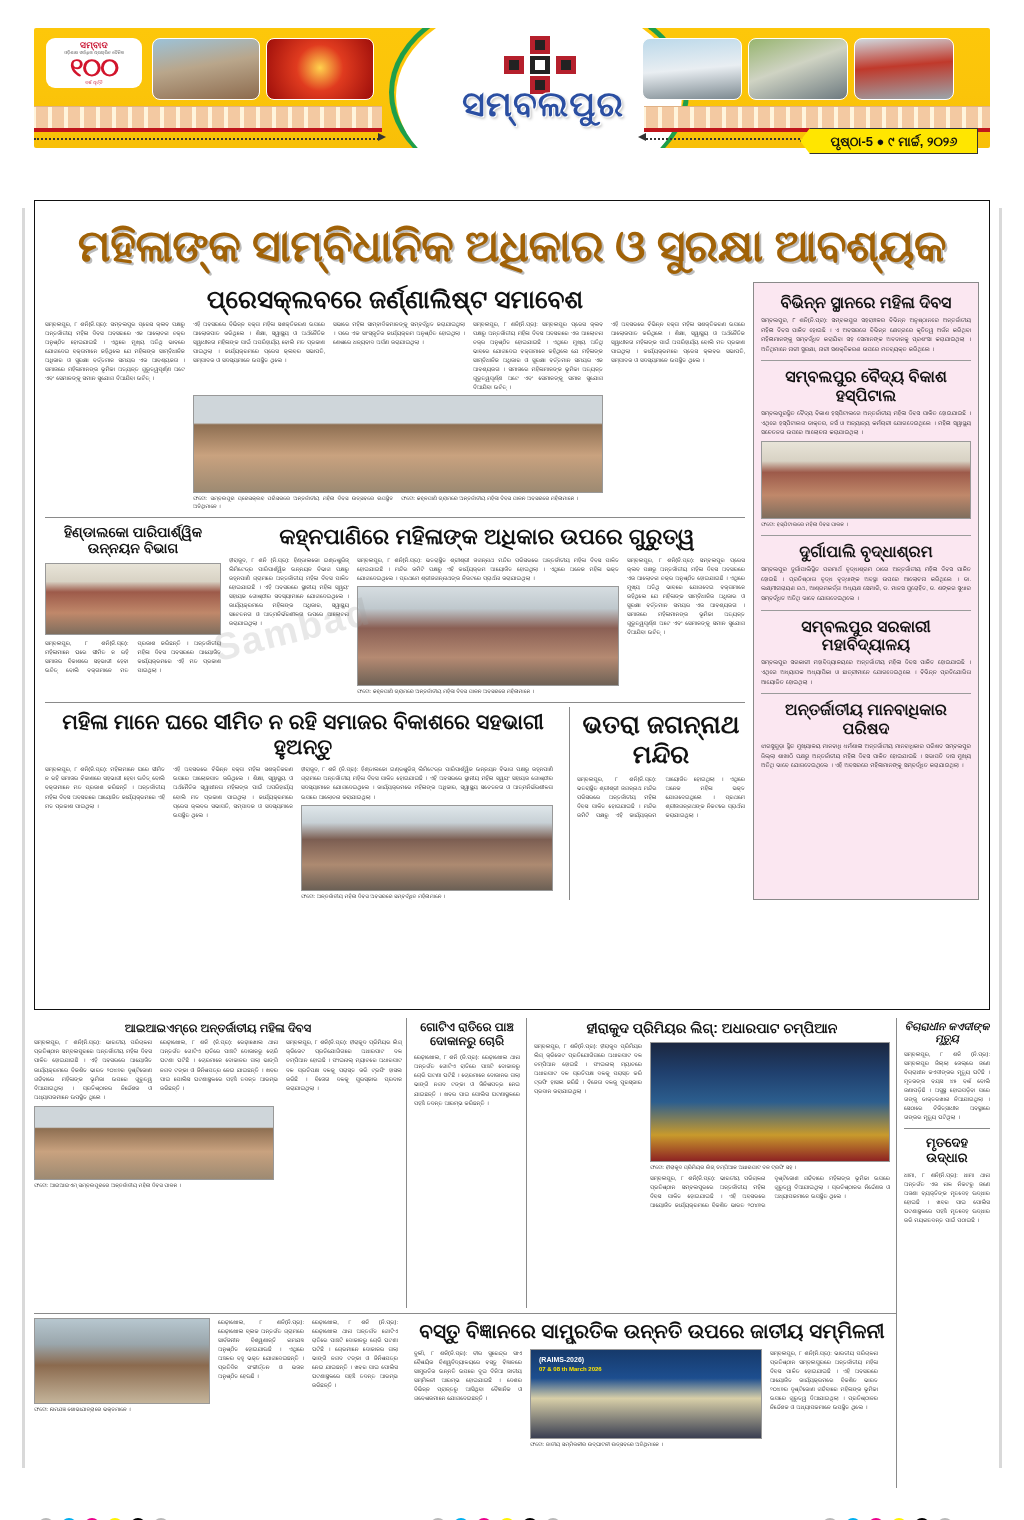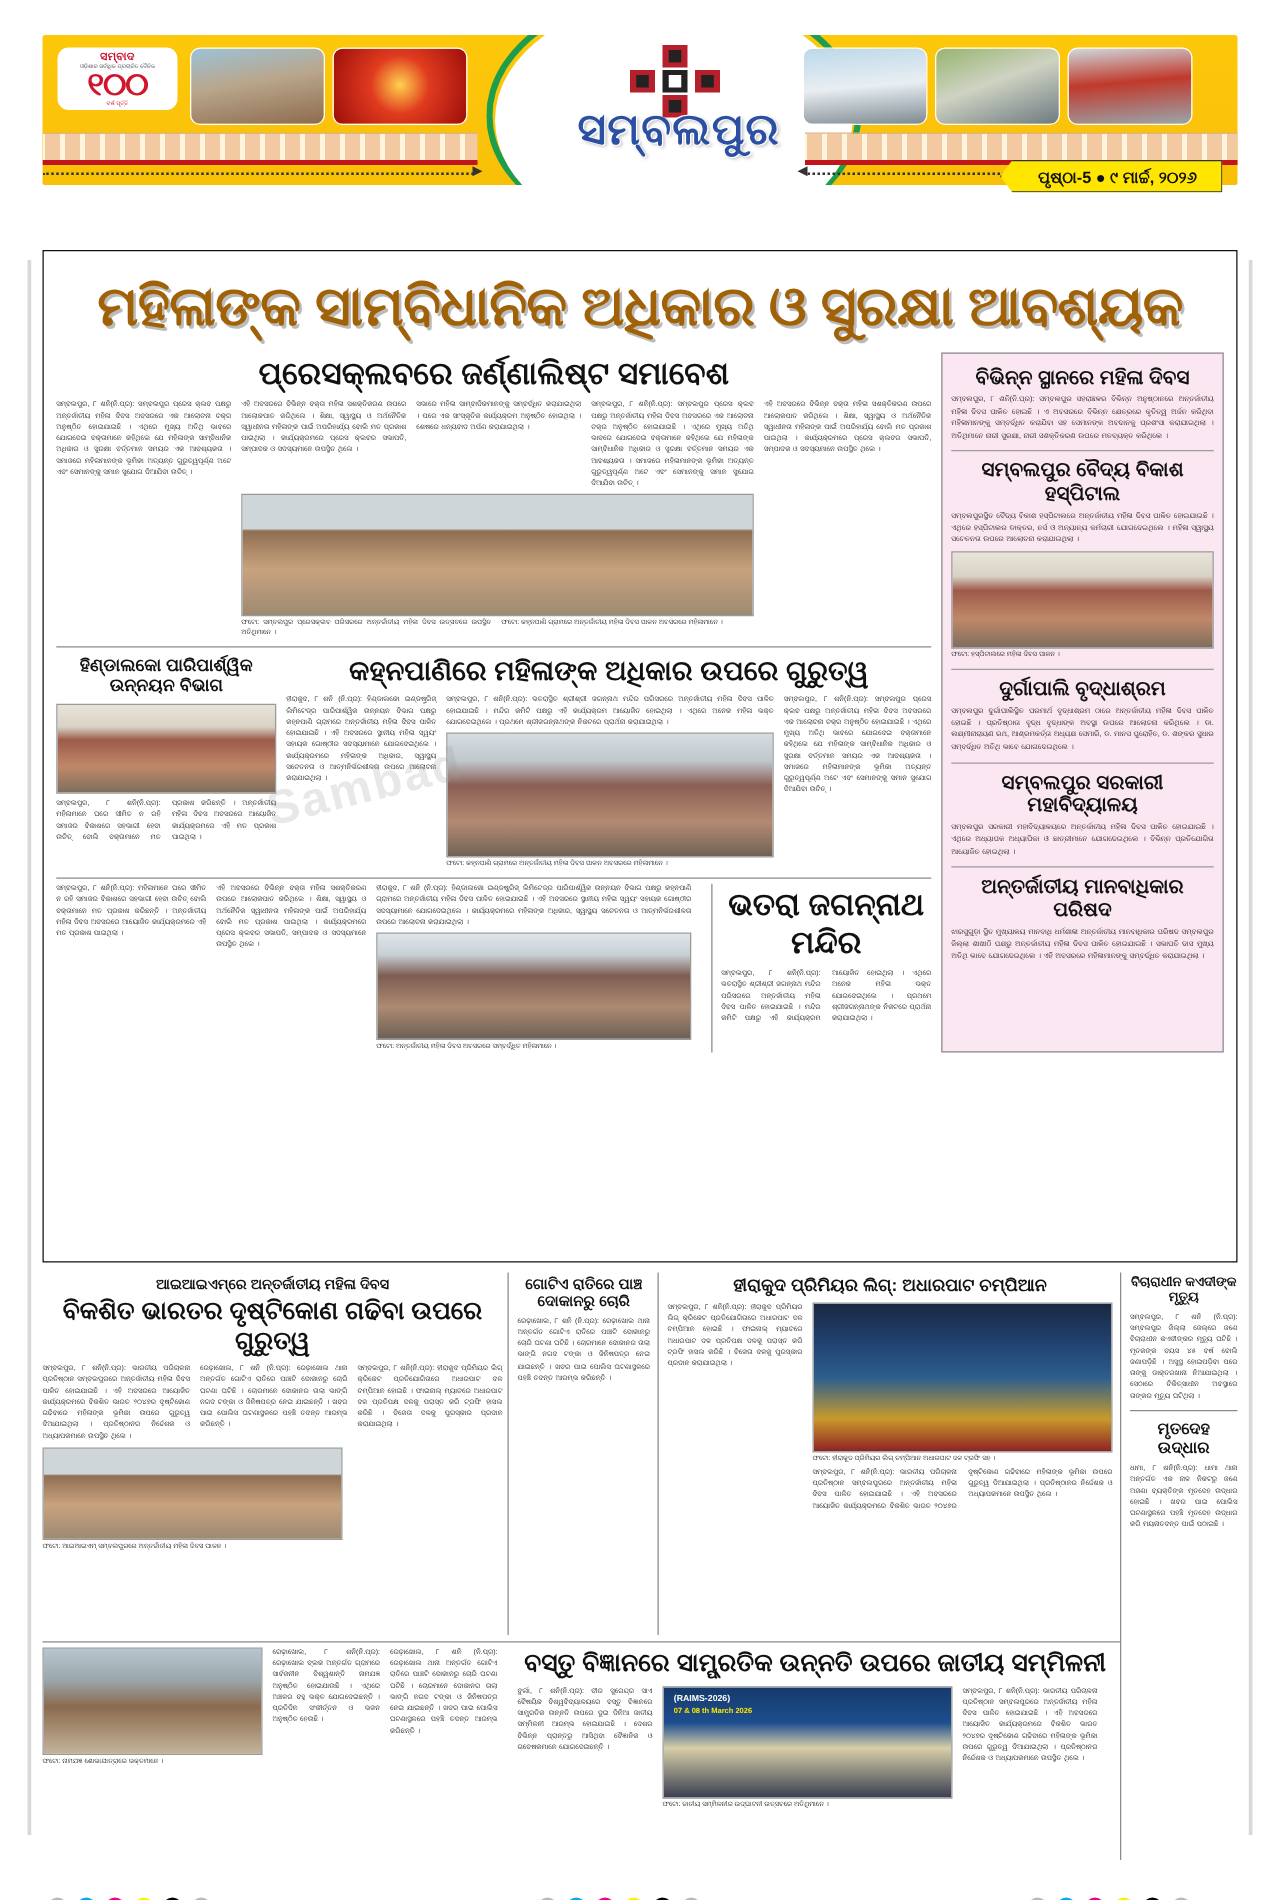--- a/index.html
+++ b/index.html
@@ -220,20 +220,21 @@
               </div>
               <div class="body-text" style="width:118px;">ସମ୍ବଲପୁର, ୮ ଶନି(ନି.ପ୍ର): ସମ୍ବଲପୁର ପ୍ରେସ କ୍ଲବ ପକ୍ଷରୁ ଅନ୍ତର୍ଜାତୀୟ ମହିଳା ଦିବସ ଅବସରରେ ଏକ ଆଲୋଚନା ଚକ୍ର ଅନୁଷ୍ଠିତ ହୋଇଯାଇଛି । ଏଥିରେ ମୁଖ୍ୟ ଅତିଥି ଭାବରେ ଯୋଗଦେଇ ବକ୍ତାମାନେ କହିଥିଲେ ଯେ ମହିଳାଙ୍କ ସାମ୍ବିଧାନିକ ଅଧିକାର ଓ ସୁରକ୍ଷା ବର୍ତ୍ତମାନ ସମୟର ଏକ ଆବଶ୍ୟକତା । ସମାଜରେ ମହିଳାମାନଙ୍କ ଭୂମିକା ଅତ୍ୟନ୍ତ ଗୁରୁତ୍ୱପୂର୍ଣ୍ଣ ଅଟେ ଏବଂ ସେମାନଙ୍କୁ ସମାନ ସୁଯୋଗ ଦିଆଯିବା ଉଚିତ୍ ।</div>
             </div>
           </div>
         </div>
 
         <div class="hsep" style="margin:6px 0 4px 0;"></div>
 
         <div style="display:flex; gap:8px;">
           <div style="width:516px;">
+            <div class="sub-head" style="font-size:21px;">ମହିଳା ମାନେ ଘରେ ସୀମିତ ନ ରହି ସମାଜର ବିକାଶରେ ସହଭାଗୀ ହୁଅନ୍ତୁ</div>
             <div style="display:flex; gap:8px;">
               <div class="body-text" style="width:120px;">ସମ୍ବଲପୁର, ୮ ଶନି(ନି.ପ୍ର): ମହିଳାମାନେ ଘରେ ସୀମିତ ନ ରହି ସମାଜର ବିକାଶରେ ସହଭାଗୀ ହେବା ଉଚିତ୍ ବୋଲି ବକ୍ତାମାନେ ମତ ପ୍ରକାଶ କରିଛନ୍ତି । ଅନ୍ତର୍ଜାତୀୟ ମହିଳା ଦିବସ ଅବସରରେ ଆୟୋଜିତ କାର୍ଯ୍ୟକ୍ରମରେ ଏହି ମତ ପ୍ରକାଶ ପାଇଥିଲା ।</div>
               <div class="body-text" style="width:120px;">ଏହି ଅବସରରେ ବିଭିନ୍ନ ବକ୍ତା ମହିଳା ସଶକ୍ତିକରଣ ଉପରେ ଆଲୋକପାତ କରିଥିଲେ । ଶିକ୍ଷା, ସ୍ୱାସ୍ଥ୍ୟ ଓ ଅର୍ଥନୈତିକ ସ୍ୱାଧୀନତା ମହିଳାଙ୍କ ପାଇଁ ଅପରିହାର୍ଯ୍ୟ ବୋଲି ମତ ପ୍ରକାଶ ପାଇଥିଲା । କାର୍ଯ୍ୟକ୍ରମରେ ପ୍ରେସ କ୍ଲବର ସଭାପତି, ସମ୍ପାଦକ ଓ ସଦସ୍ୟମାନେ ଉପସ୍ଥିତ ଥିଲେ ।</div>
               <div style="width:252px;">
                 <div class="body-text">ହୀରାକୁଦ, ୮ ଶନି (ନି.ପ୍ର): ହିଣ୍ଡାଲକୋ ଇଣ୍ଡଷ୍ଟ୍ରିଜ୍ ଲିମିଟେଡ୍‌ର ପାରିପାର୍ଶ୍ୱିକ ଉନ୍ନୟନ ବିଭାଗ ପକ୍ଷରୁ କହ୍ନପାଣି ଗ୍ରାମରେ ଅନ୍ତର୍ଜାତୀୟ ମହିଳା ଦିବସ ପାଳିତ ହୋଇଯାଇଛି । ଏହି ଅବସରରେ ସ୍ଥାନୀୟ ମହିଳା ସ୍ୱୟଂ ସହାୟକ ଗୋଷ୍ଠୀର ସଦସ୍ୟାମାନେ ଯୋଗଦେଇଥିଲେ । କାର୍ଯ୍ୟକ୍ରମରେ ମହିଳାଙ୍କ ଅଧିକାର, ସ୍ୱାସ୍ଥ୍ୟ ସଚେତନତା ଓ ଆତ୍ମନିର୍ଭରଶୀଳତା ଉପରେ ଆଲୋଚନା କରାଯାଇଥିଲା ।</div>
                 <div class="photo p-group4" style="height:86px; margin-top:3px;"></div>
                 <div class="cap">ଫଟୋ: ଅନ୍ତର୍ଜାତୀୟ ମହିଳା ଦିବସ ଅବସରରେ ସମ୍ବର୍ଦ୍ଧିତ ମହିଳାମାନେ ।</div>
               </div>
             </div>
           </div>
@@ -270,21 +271,20 @@
   </div>
 
   <div class="wm">
     <div class="wm-txt">Sambad</div>
   </div>
 
   <div class="lower">
 
     <div style="position:absolute; left:0; top:0; width:368px;">
       <div class="kicker">ଆଇଆଇଏମ୍‌ରେ ଅନ୍ତର୍ଜାତୀୟ ମହିଳା ଦିବସ</div>
-      <div class="lhead" style="font-size:20px;">ବିକଶିତ ଭାରତର ଦୃଷ୍ଟିକୋଣ ଗଢିବା ଉପରେ ଗୁରୁତ୍ୱ</div>
       <div style="display:flex; gap:8px;">
         <div class="body-text" style="width:118px;">ସମ୍ବଲପୁର, ୮ ଶନି(ନି.ପ୍ର): ଭାରତୀୟ ପରିଚାଳନା ପ୍ରତିଷ୍ଠାନ ସମ୍ବଲପୁରରେ ଅନ୍ତର୍ଜାତୀୟ ମହିଳା ଦିବସ ପାଳିତ ହୋଇଯାଇଛି । ଏହି ଅବସରରେ ଆୟୋଜିତ କାର୍ଯ୍ୟକ୍ରମରେ ବିକଶିତ ଭାରତ ୨୦୪୭ର ଦୃଷ୍ଟିକୋଣ ଗଢିବାରେ ମହିଳାଙ୍କ ଭୂମିକା ଉପରେ ଗୁରୁତ୍ୱ ଦିଆଯାଇଥିଲା । ପ୍ରତିଷ୍ଠାନର ନିର୍ଦ୍ଦେଶକ ଓ ଅଧ୍ୟାପକମାନେ ଉପସ୍ଥିତ ଥିଲେ ।</div>
         <div class="body-text" style="width:118px;">ରେଢ଼ାଖୋଲ, ୮ ଶନି (ନି.ପ୍ର): ରେଢ଼ାଖୋଲ ଥାନା ଅନ୍ତର୍ଗତ ଗୋଟିଏ ରାତିରେ ପାଞ୍ଚଟି ଦୋକାନରୁ ଚୋରି ଘଟଣା ଘଟିଛି । ଚୋରମାନେ ଦୋକାନର ତାଲା ଭାଙ୍ଗି ନଗଦ ଟଙ୍କା ଓ ଜିନିଷପତ୍ର ନେଇ ଯାଇଛନ୍ତି । ଖବର ପାଇ ପୋଲିସ ଘଟଣାସ୍ଥଳରେ ପହଞ୍ଚି ତଦନ୍ତ ଆରମ୍ଭ କରିଛନ୍ତି ।</div>
         <div style="width:116px;">
           <div class="body-text">ସମ୍ବଲପୁର, ୮ ଶନି(ନି.ପ୍ର): ହୀରାକୁଦ ପ୍ରିମିୟର ଲିଗ୍ କ୍ରିକେଟ ପ୍ରତିଯୋଗିତାରେ ଅଧାରପାଟ ଦଳ ଚମ୍ପିଆନ ହୋଇଛି । ଫାଇନାଲ୍ ମ୍ୟାଚରେ ଅଧାରପାଟ ଦଳ ପ୍ରତିପକ୍ଷ ଦଳକୁ ପରାସ୍ତ କରି ଟ୍ରଫି ହାସଲ କରିଛି । ବିଜେତା ଦଳକୁ ପୁରସ୍କାର ପ୍ରଦାନ କରାଯାଇଥିଲା ।</div>
         </div>
       </div>
       <div class="photo p-group1" style="height:74px; margin-top:4px; width:240px;"></div>
       <div class="cap" style="width:240px;">ଫଟୋ: ଆଇଆଇଏମ୍ ସମ୍ବଲପୁରରେ ଅନ୍ତର୍ଜାତୀୟ ମହିଳା ଦିବସ ପାଳନ ।</div>
     </div>
@@ -306,21 +306,21 @@
           <div class="photo p-stage" style="height:120px;"></div>
           <div class="cap">ଫଟୋ: ହୀରାକୁଦ ପ୍ରିମିୟର ଲିଗ୍ ଚମ୍ପିଆନ ଅଧାରପାଟ ଦଳ ଟ୍ରଫି ସହ ।</div>
           <div class="body-text c2 txtcols" style="margin-top:3px;">ସମ୍ବଲପୁର, ୮ ଶନି(ନି.ପ୍ର): ଭାରତୀୟ ପରିଚାଳନା ପ୍ରତିଷ୍ଠାନ ସମ୍ବଲପୁରରେ ଅନ୍ତର୍ଜାତୀୟ ମହିଳା ଦିବସ ପାଳିତ ହୋଇଯାଇଛି । ଏହି ଅବସରରେ ଆୟୋଜିତ କାର୍ଯ୍ୟକ୍ରମରେ ବିକଶିତ ଭାରତ ୨୦୪୭ର ଦୃଷ୍ଟିକୋଣ ଗଢିବାରେ ମହିଳାଙ୍କ ଭୂମିକା ଉପରେ ଗୁରୁତ୍ୱ ଦିଆଯାଇଥିଲା । ପ୍ରତିଷ୍ଠାନର ନିର୍ଦ୍ଦେଶକ ଓ ଅଧ୍ୟାପକମାନେ ଉପସ୍ଥିତ ଥିଲେ ।</div>
         </div>
       </div>
     </div>
 
     <div style="position:absolute; left:862px; top:0; bottom:0; border-left:1px solid #8a8a8a;"></div>
 
     <div style="position:absolute; left:870px; top:0; width:86px;">
-      <div class="lhead" style="font-size:10.5px;">ବିଚାରାଧୀନ କଏଦୀଙ୍କ ମୃତ୍ୟୁ</div>
+      <div class="lhead" style="font-size:10.5px;font-style:italic;">ବିଚାରାଧୀନ କଏଦୀଙ୍କ ମୃତ୍ୟୁ</div>
       <div class="body-text">ସମ୍ବଲପୁର, ୮ ଶନି (ନି.ପ୍ର): ସମ୍ବଲପୁର ଜିଲ୍ଲା ଜେଲ୍‌ରେ ଜଣେ ବିଚାରାଧୀନ କଏଦୀଙ୍କର ମୃତ୍ୟୁ ଘଟିଛି । ମୃତକଙ୍କ ବୟସ ୪୫ ବର୍ଷ ବୋଲି ଜଣାପଡ଼ିଛି । ଅସୁସ୍ଥ ହୋଇପଡ଼ିବା ପରେ ତାଙ୍କୁ ଡାକ୍ତରଖାନା ନିଆଯାଇଥିଲା । ସେଠାରେ ଚିକିତ୍ସାଧୀନ ଅବସ୍ଥାରେ ତାଙ୍କର ମୃତ୍ୟୁ ଘଟିଥିଲା ।</div>
       <div class="hsep" style="margin:6px 0;"></div>
       <div class="lhead" style="font-size:13px;">ମୃତଦେହ ଉଦ୍ଧାର</div>
       <div class="body-text">ଧାମା, ୮ ଶନି(ନି.ପ୍ର): ଧାମା ଥାନା ଅନ୍ତର୍ଗତ ଏକ ନାଳ ନିକଟରୁ ଜଣେ ଅଜଣା ବ୍ୟକ୍ତିଙ୍କ ମୃତଦେହ ଉଦ୍ଧାର ହୋଇଛି । ଖବର ପାଇ ପୋଲିସ ଘଟଣାସ୍ଥଳରେ ପହଞ୍ଚି ମୃତଦେହ ଉଦ୍ଧାର କରି ମୟନାତଦନ୍ତ ପାଇଁ ପଠାଇଛି ।</div>
     </div>
 
     <div style="position:absolute; left:0; top:295px; width:862px; border-top:1px solid #8a8a8a;"></div>
 
     <div style="position:absolute; left:0; top:300px; width:368px;">
       <div style="display:flex; gap:8px;">

